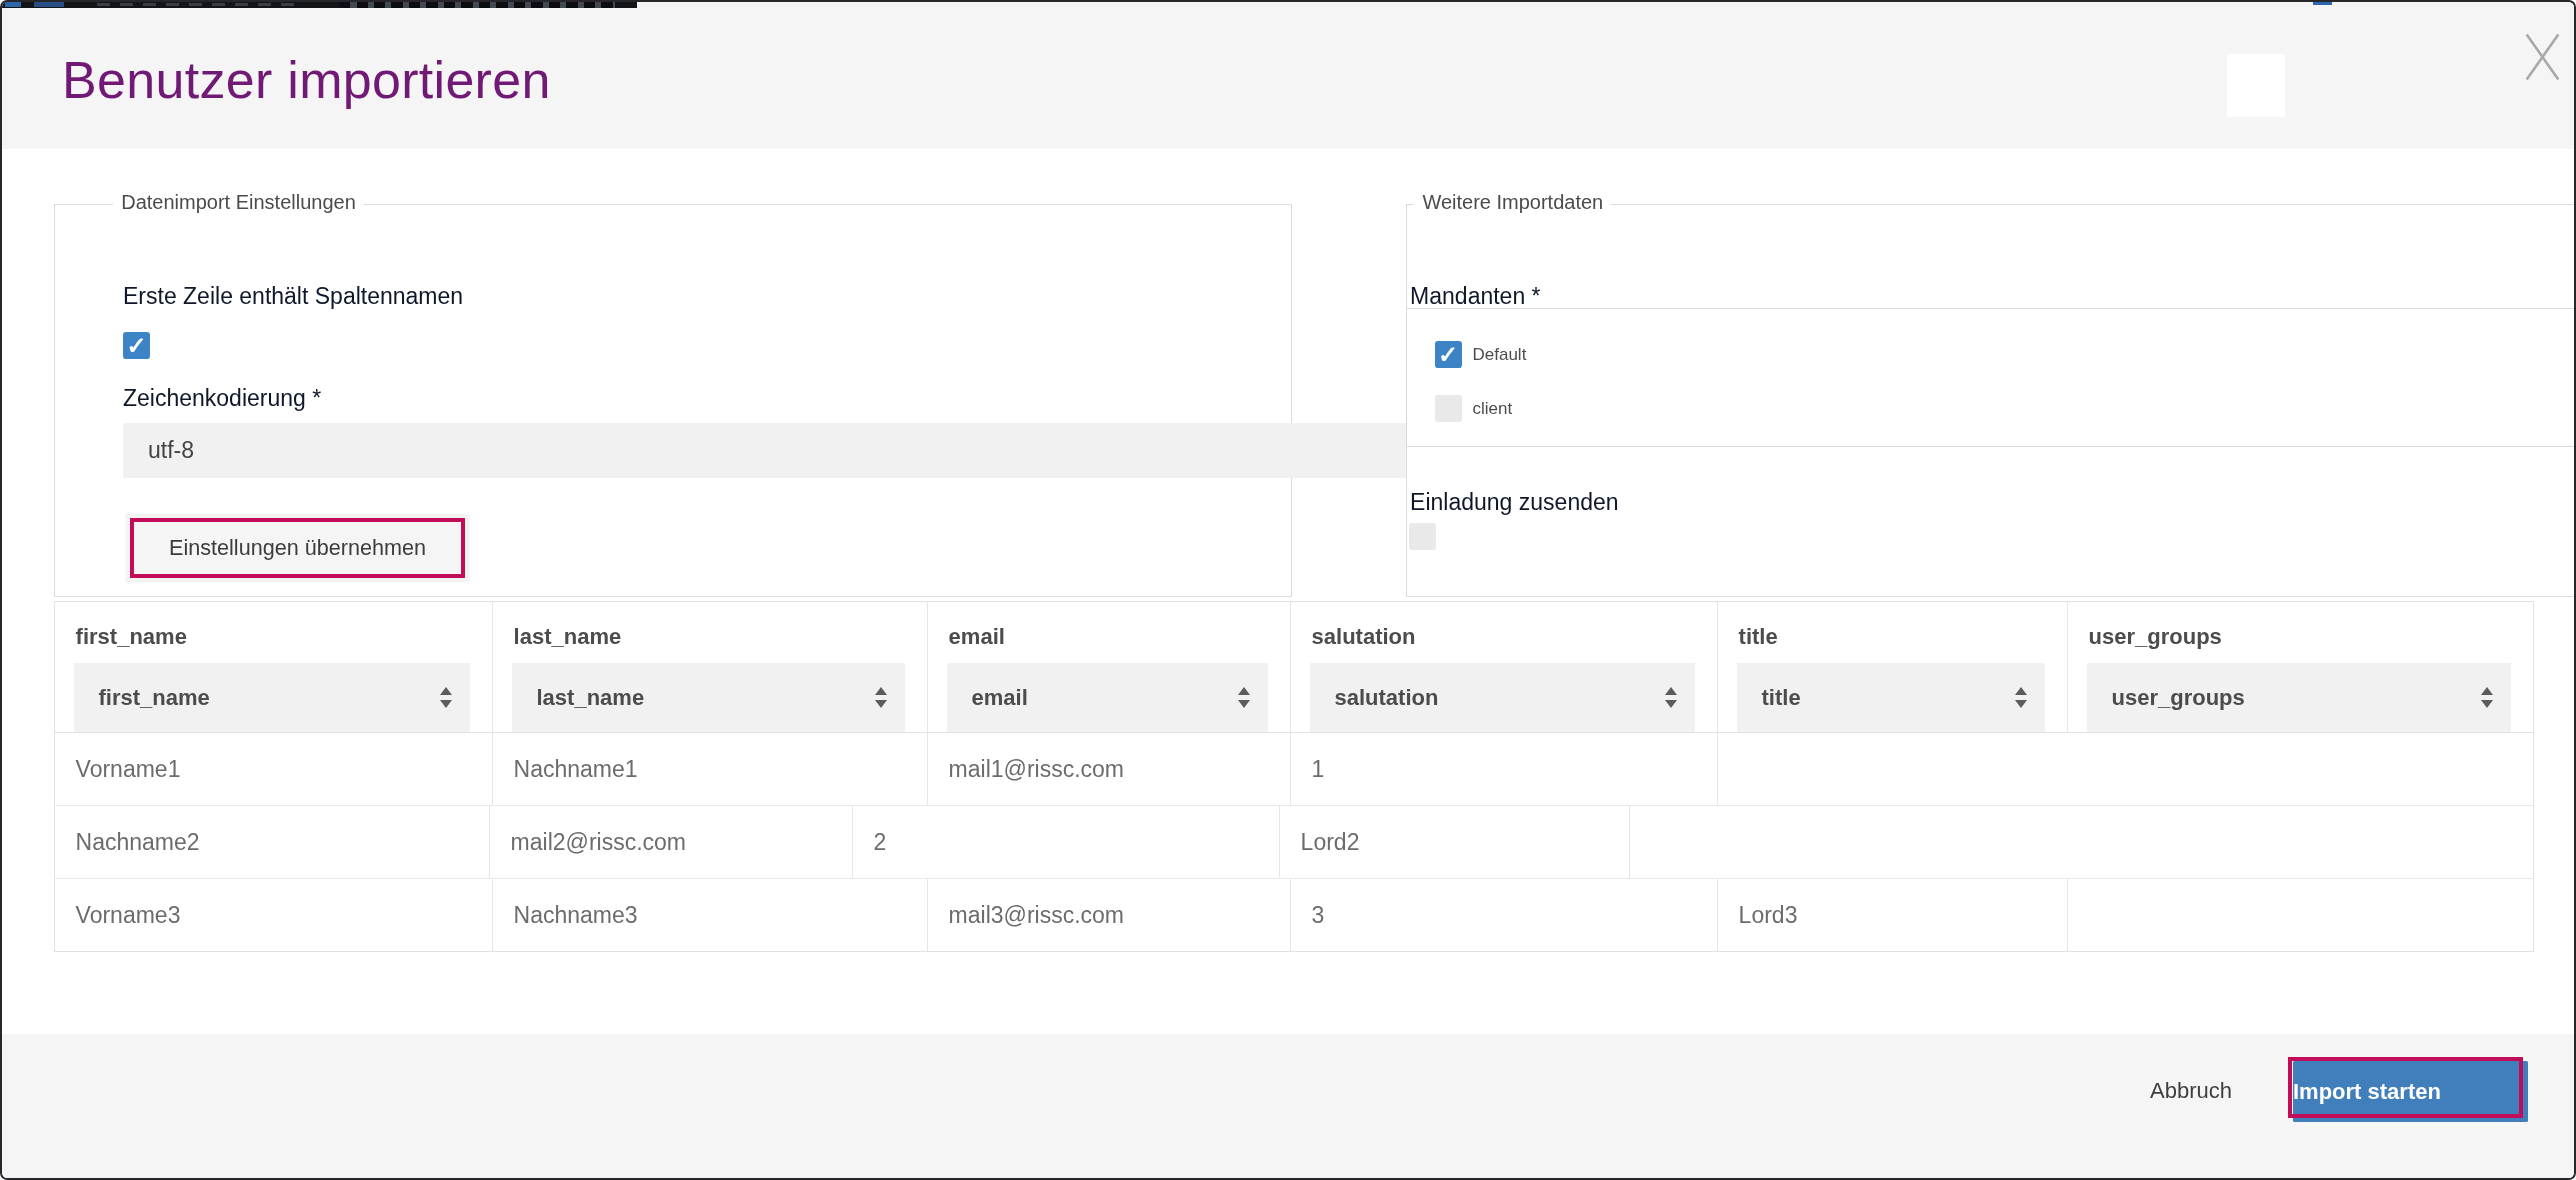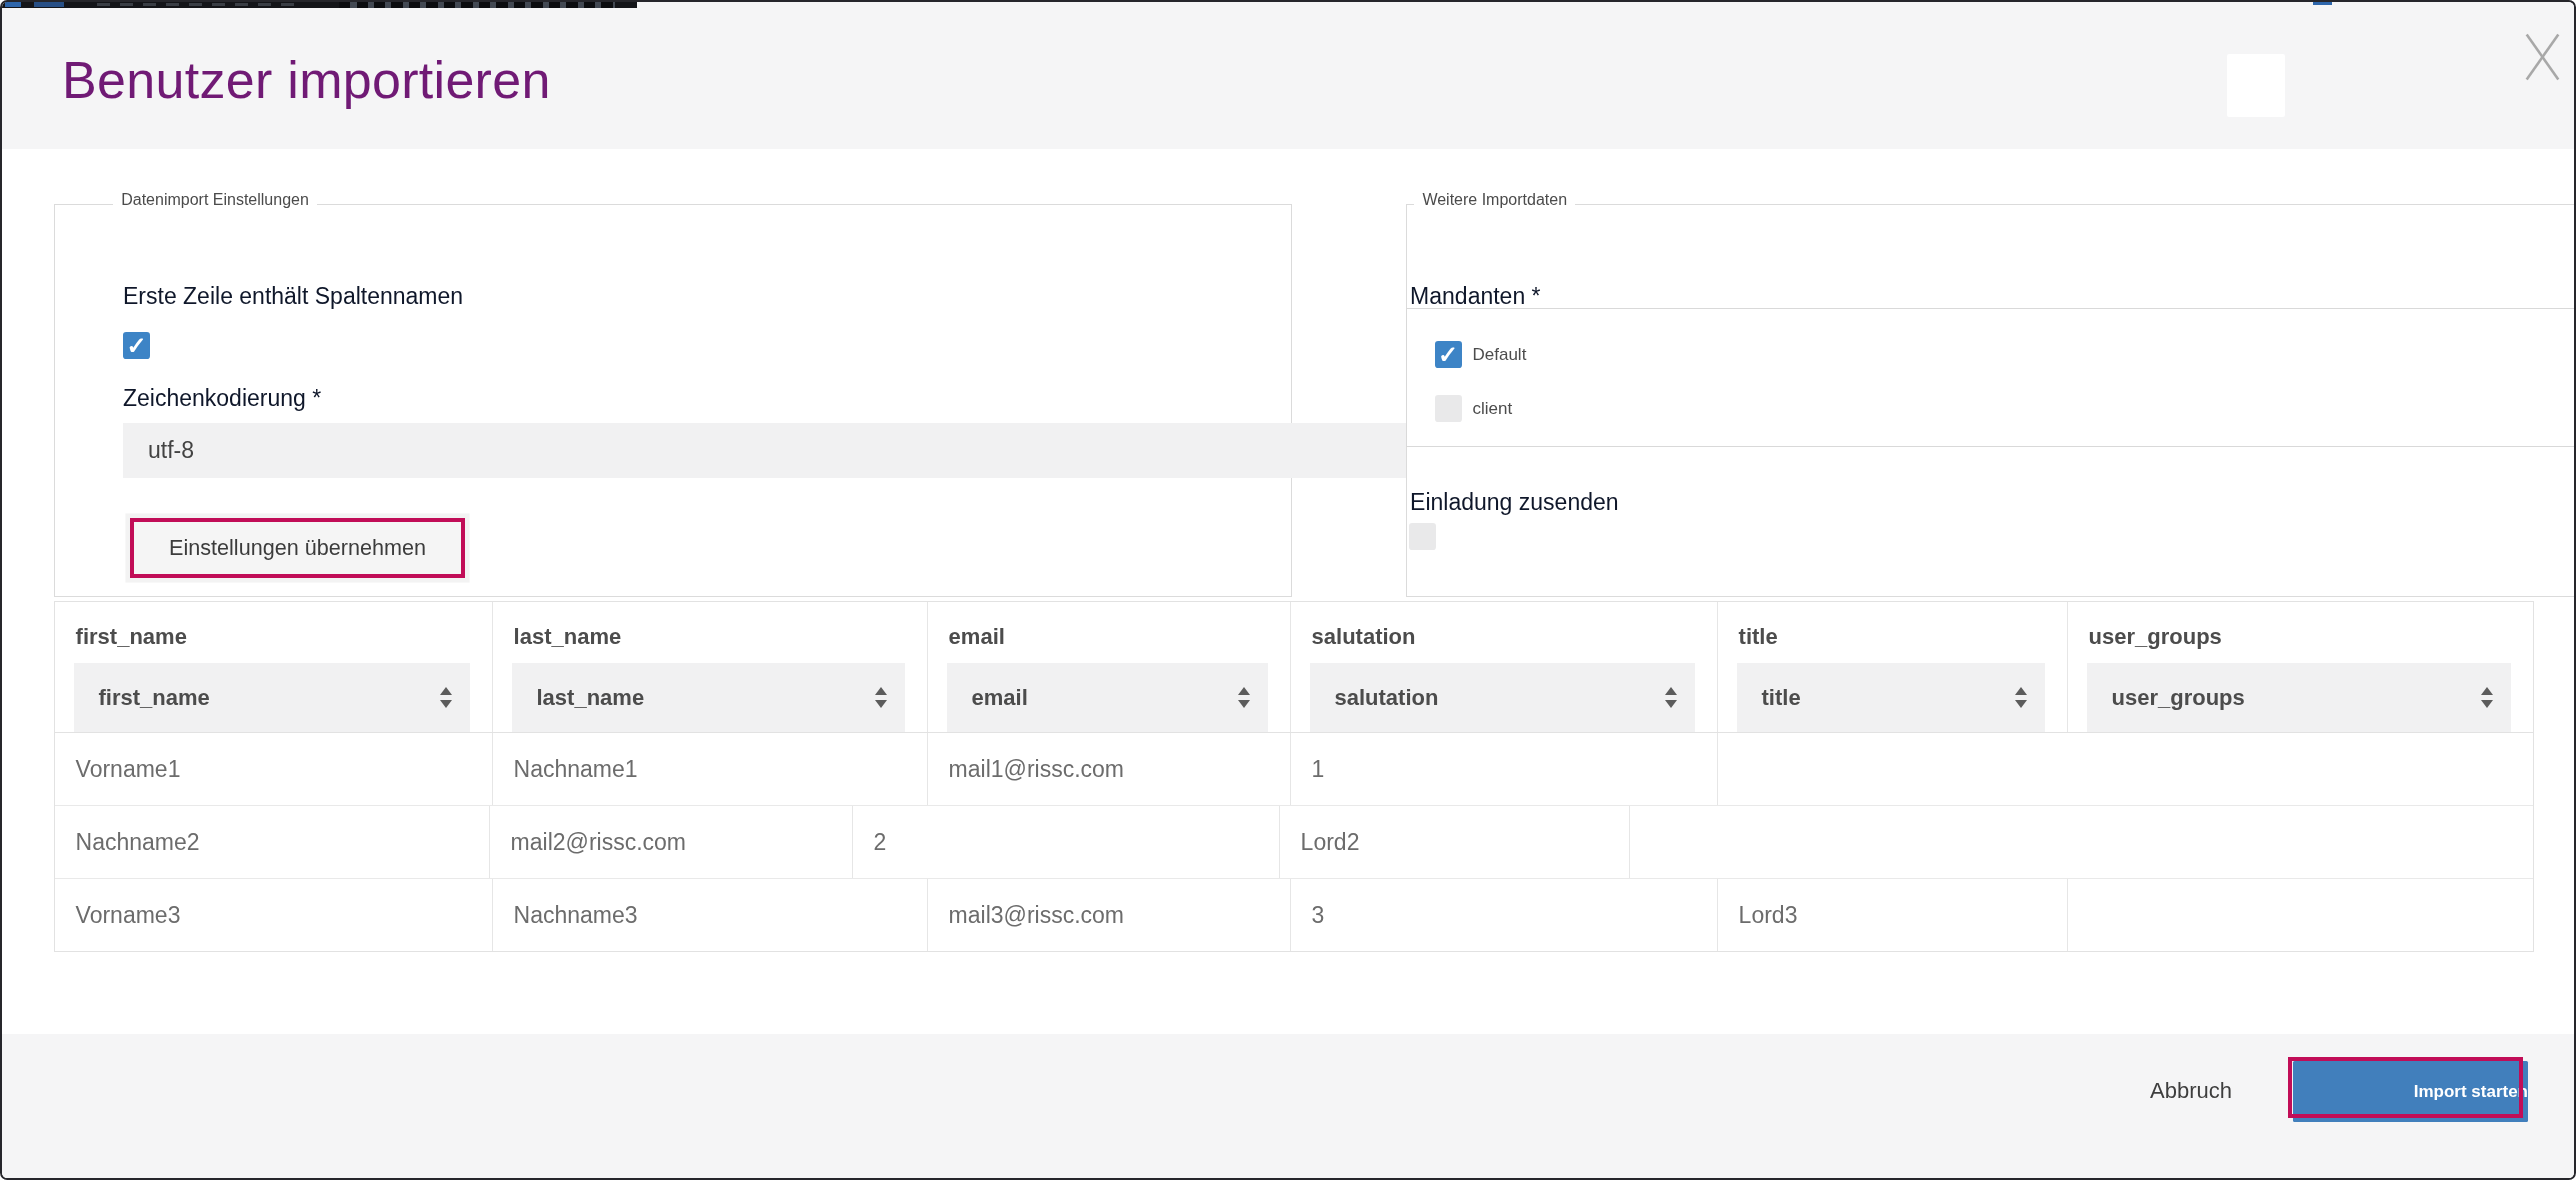--- a/index.html
+++ b/index.html
@@ -27,21 +27,21 @@
   .close-btn { left:2513px; top:21.6px; width:54px; height:67px; display:flex; align-items:center; justify-content:center; cursor:pointer; }
 
   .modal-body { left:0; top:147px; width:2576px; height:885px; background:#ffffff; }
   .modal-footer { left:0; top:1032px; width:2576px; height:148px; background:#f5f5f6; }
 
   
   .fieldset { border:1.5px solid #dbdbdb; background:#ffffff; }
   .fs-left  { left:52px;  top:202px; width:1238px; height:393px; }
   .fs-right { left:1357px; top:202px; width:1175px; height:393px;margin-left:47px; }
   .legend { position:absolute; top:-14.4px; background:#ffffff; padding:0 8.2px;
-    font-size:16px; color:#4b4b4b; white-space:nowrap; }
+    font-size:20px; color:#4b4b4b; white-space:nowrap; }
   .legend-left  { left:58px; }
   .legend-right { left:7.2px; }
 
   .form-label { position:absolute; font-size:23px; color:#0f172a; white-space:nowrap; }
 
   .checkbox { position:absolute; width:27px; height:27px; border-radius:3.1px;
     display:flex; align-items:center; justify-content:center; }
   .checkbox.checked { background:#3d84c6; }
   .checkbox.unchecked { background:#e9e9ea; }
   .checkbox .mark { color:#ffffff; font-size:24px; font-weight:bold; line-height:1; }
@@ -73,22 +73,22 @@
   .c3 { width:427px; } .c4 { width:350px; } .c5 { flex:1; border-right:none; }
   .col-name { position:absolute; left:20.6px; top:21.6px; font-size:22px; font-weight:bold; color:#4c4c4c; }
   .th .select-box { left:18.5px; right:21.6px; top:61px; height:69px; }
   .th .sel-text { font-size:22px; font-weight:bold; color:#4c4c4c; }
   .td { display:flex; align-items:center; padding-left:20.6px; font-size:23px; color:#6c6c6c; }
 
   
   .cancel-btn { left:2127px; top:1076px; width:124px; height:31px; text-align:center;
     font-size:22px; color:#3e3e3e; cursor:pointer; }
   .submit-btn { left:2291px; top:1059px; width:235px; height:61px; background:#417fbc; border-radius:1.5px;
-    display:flex; align-items:center; justify-content:flex-end;
-    font-size:17px; font-weight:bold; color:#ffffff; cursor:pointer; }
+    display:flex; align-items:center; justify-content:flex-start;
+    font-size:22px; font-weight:bold; color:#ffffff; cursor:pointer; }
   .submit-annotation { left:2286px; top:1055px; width:235px; height:61px;
     border:4.6px solid #c10d57; pointer-events:none; z-index:4; }
 </style>
 </head>
 <body>
 
 <div class="frame">
 
   <div class="abs modal-header">
     <div class="abs modal-title">Benutzer importieren</div>

